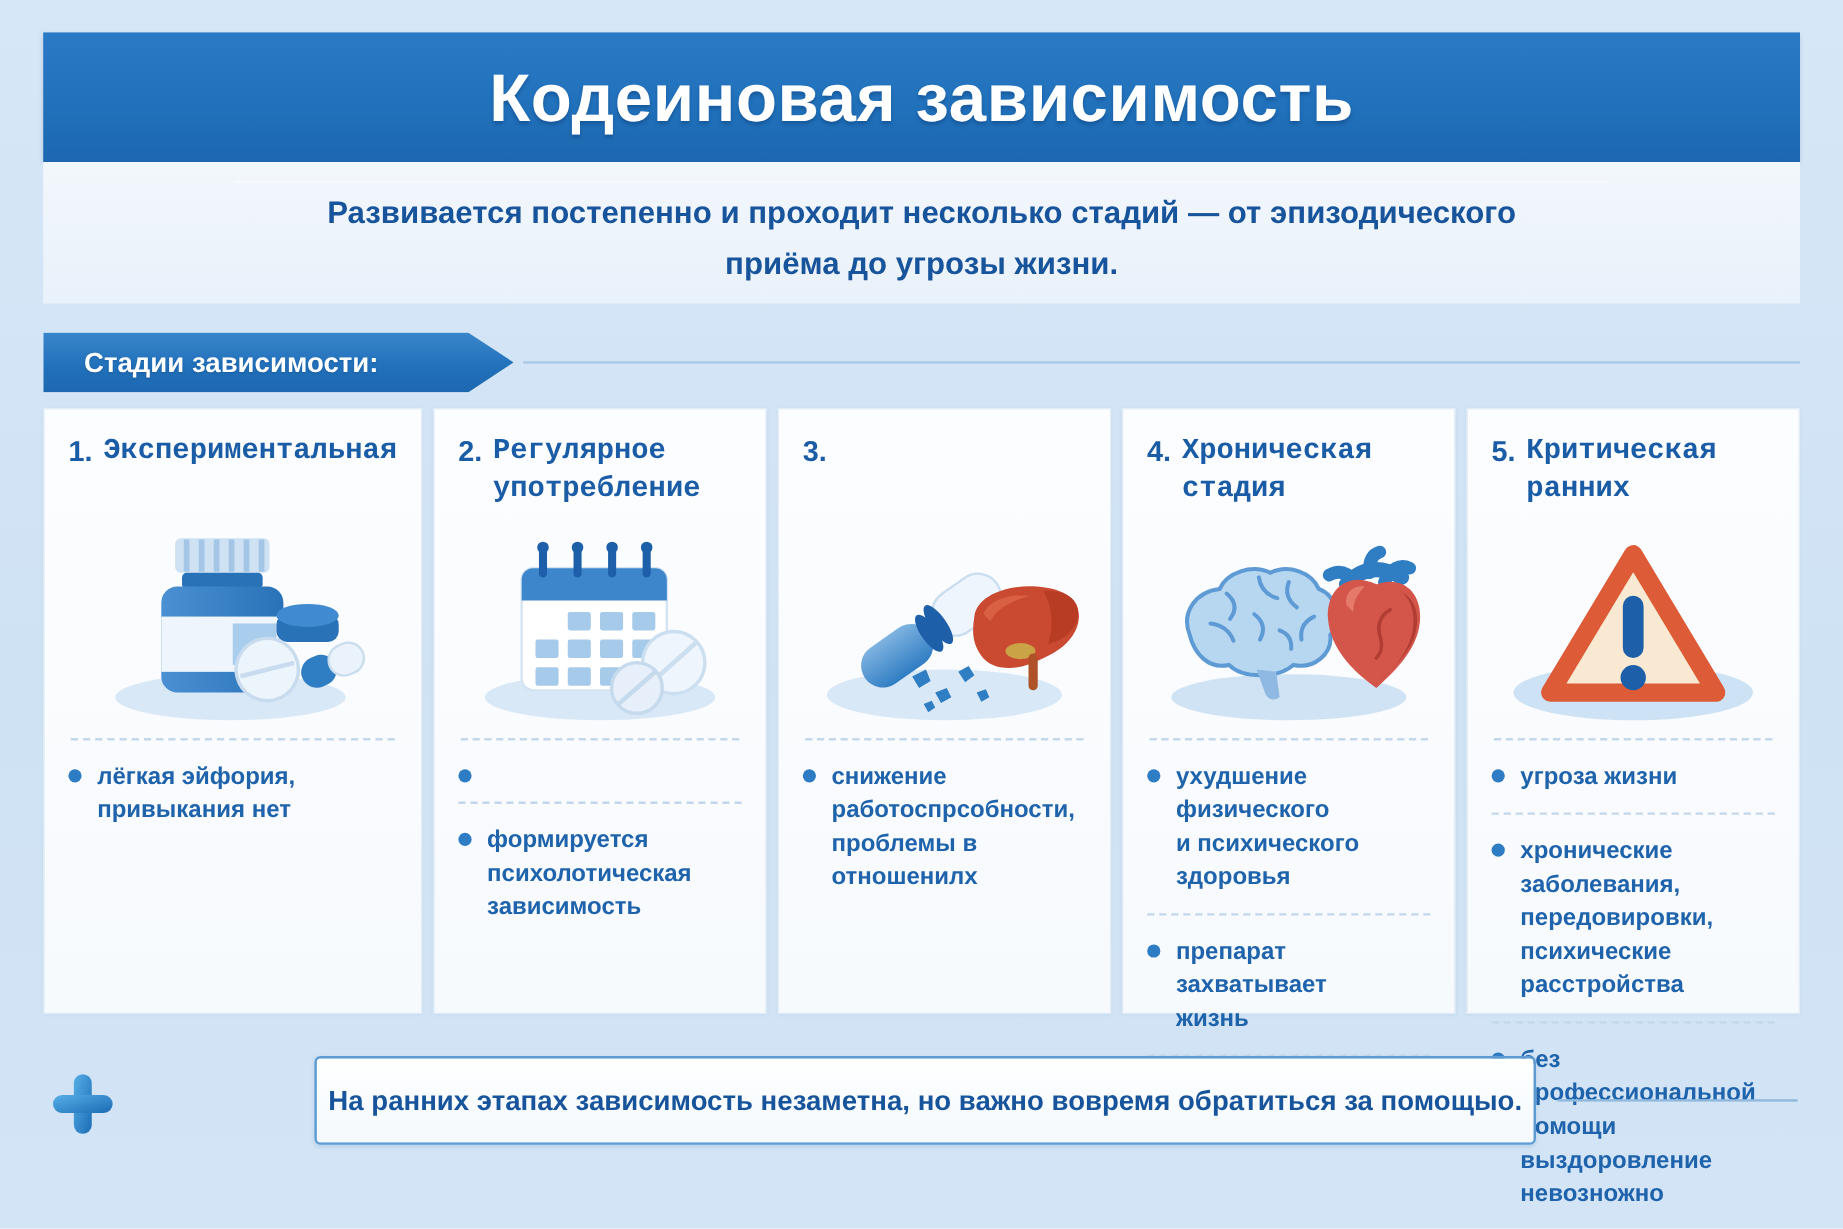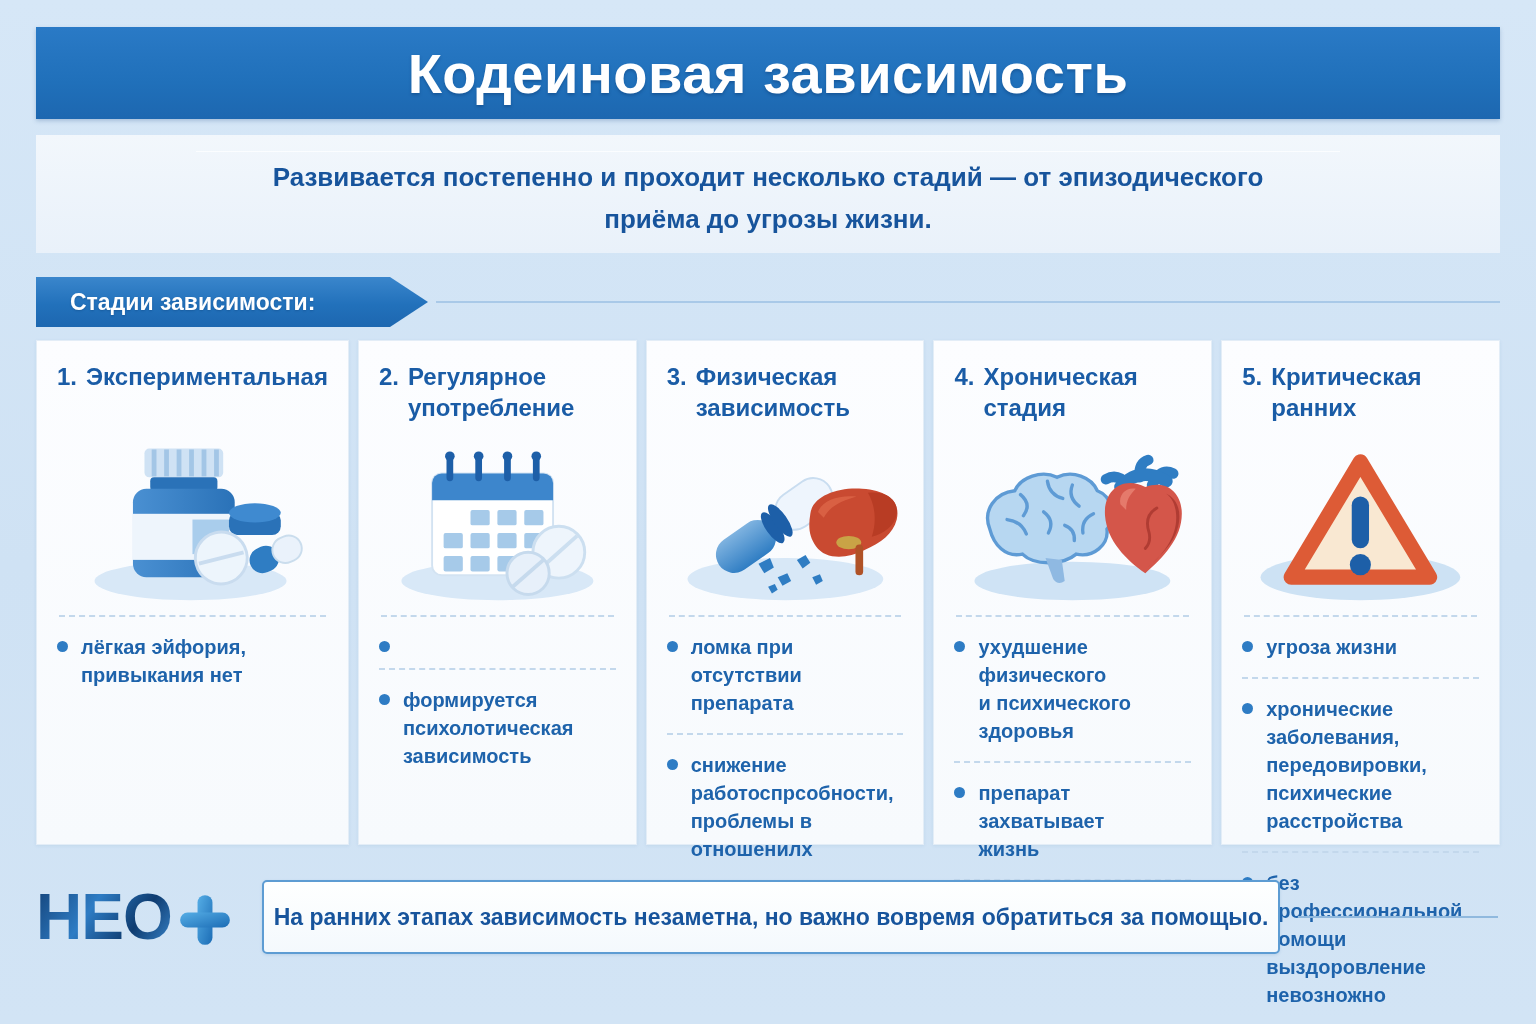--- a/index.html
+++ b/index.html
@@ -4,21 +4,21 @@
 <style>
   * { margin:0; padding:0; box-sizing:border-box; }
   html,body { width:1536px; height:1024px; }
   body { font-family:"Liberation Sans","DejaVu Sans",sans-serif; }
   .page {
     position:relative; width:1536px; height:1024px; overflow:hidden;
     background:linear-gradient(180deg,#d6e7f7 0%,#cfe2f4 55%,#d2e4f5 100%);
   }
   
   .title-banner{
-    position:absolute; left:36px; right:36px; top:27px; height:92px;
+    position:absolute; left:36px; right:36px; top:27px; height:108px;
     background:linear-gradient(180deg,#2a7ac6 0%,#2070ba 60%,#1d67b0 100%);
     display:flex; align-items:center; justify-content:center;
     box-shadow:0 2px 4px rgba(30,80,140,.25);
   }
   .title-banner h1{
     color:#ffffff; font-size:56px; font-weight:800; letter-spacing:.5px;
     text-shadow:0 2px 3px rgba(10,50,100,.35);
   }
   .subtitle-panel{
     position:absolute; left:36px; right:36px; top:135px; height:118px;
@@ -55,21 +55,21 @@
   }
   .card{
     flex:1 1 0; background:linear-gradient(180deg,#fcfdff 0%,#f7fafd 100%);
     border:1px solid #e3edf7; box-shadow:0 1px 3px rgba(80,130,180,.12);
     padding:20px 20px 8px; display:flex; flex-direction:column;
   }
   .card-title{
     min-height:76px; display:flex; gap:9px; align-items:flex-start;
     color:#1a5ca6; font-size:24px; font-weight:800; line-height:1.3;
   }
-  .card-title .t{ white-space:pre-line; }
+  .card-title .t{ white-space:pre-line;font-family:Liberation Mono, monospace; }
   .illo{ height:168px; display:flex; align-items:center; justify-content:center; }
   .illo svg{ width:100%; height:100%; }
   .sep{ border-top:2px dashed #c3d8ec; margin:10px 2px 0; }
   .bullets{ list-style:none; }
   .bullets li{ display:flex; gap:13px; padding:16px 0; }
   .bullets li+li{ border-top:2px dashed #c3d8ec; }
   .dot{ flex:none; width:11px; height:11px; border-radius:50%; background:#2e7cc4; margin-top:8px; }
   .b-text{ color:#1e63ab; font-size:20px; font-weight:700; line-height:1.4; white-space:pre-line; }
   
   .footer{
@@ -217,22 +217,20 @@
           <span class="dot"></span>
           <span class="b-text">формируется
 психолотическая зависимость</span>
         </li>
       </ul>
     </section>
 
     <section class="card">
       <h2 class="card-title">
         <span class="num">3.</span>
-        <span class="t">Физическая
-зависимость</span>
       </h2>
       <div class="illo">
         <svg viewBox="0 0 240 175" xmlns="http://www.w3.org/2000/svg">
           <defs>
             <linearGradient id="gCap" x1="0" y1="0" x2="0" y2="1">
               <stop offset="0" stop-color="#7fb3e0"></stop>
                 <stop offset="1" stop-color="#2f7dc3"></stop>
             </linearGradient>
           </defs>
           <ellipse cx="120" cy="148" rx="102" ry="22" fill="#d8e8f7"></ellipse>
@@ -255,25 +253,20 @@
           <path d="M206 58 C226 56 238 66 236 80 C234 93 222 101 210 104 C215 88 214 72 206 58 Z" fill="#b83c24"></path>
           <path d="M154 78 C158 66 176 60 194 62 C180 66 166 72 160 84 Z" fill="#e06a4b" opacity=".7"></path>
           <ellipse cx="186" cy="110" rx="13" ry="7" fill="#c9b34a" opacity=".85"></ellipse>
           <rect x="193" y="112" width="8" height="32" rx="4" fill="#b05227"></rect>
         </svg>
       </div>
       <div class="sep"></div>
       <ul class="bullets">
         <li>
           <span class="dot"></span>
-          <span class="b-text">ломка при отсутствии
-препарата</span>
-        </li>
-        <li>
-          <span class="dot"></span>
           <span class="b-text">снижение
 работоспрсобности,
 проблемы в отношенилх</span>
         </li>
       </ul>
     </section>
 
     <section class="card">
       <h2 class="card-title">
         <span class="num">4.</span>
@@ -356,21 +349,20 @@
           <span class="b-text">без профессиональной помощи
 выздоровление невозножно</span>
         </li>
       </ul>
     </section>
 
   </main>
 
   <footer class="footer">
     <div class="logo">
-      <span class="logo-neo">НЕО</span>
       <svg class="logo-plus" viewBox="0 0 70 70" xmlns="http://www.w3.org/2000/svg">
         <defs>
           <linearGradient id="gPlus" x1="0" y1="0" x2="1" y2="1">
             <stop offset="0" stop-color="#56aee6"></stop>
               <stop offset="1" stop-color="#1b6cb5"></stop>
           </linearGradient>
         </defs>
         <rect x="26" y="5" width="18" height="60" rx="9" fill="url(#gPlus)"></rect>
         <rect x="5" y="26" width="60" height="18" rx="9" fill="url(#gPlus)"></rect>
       </svg>

